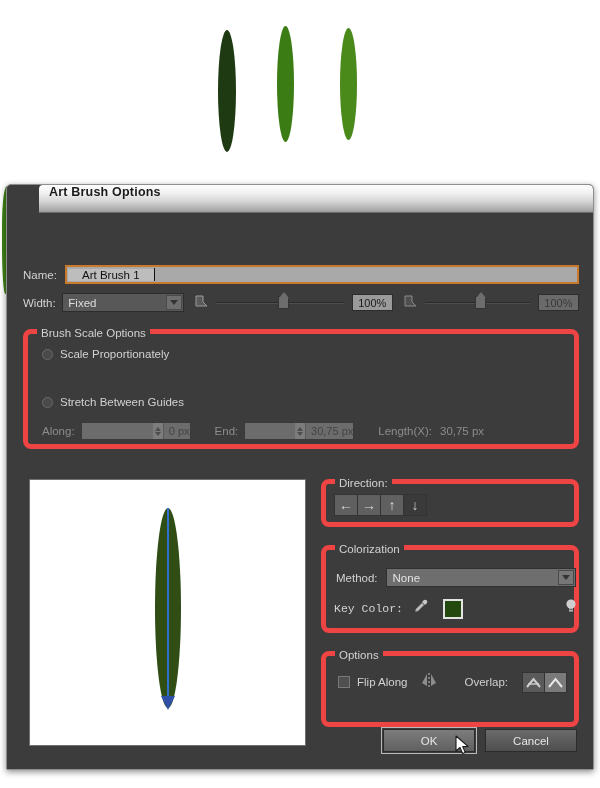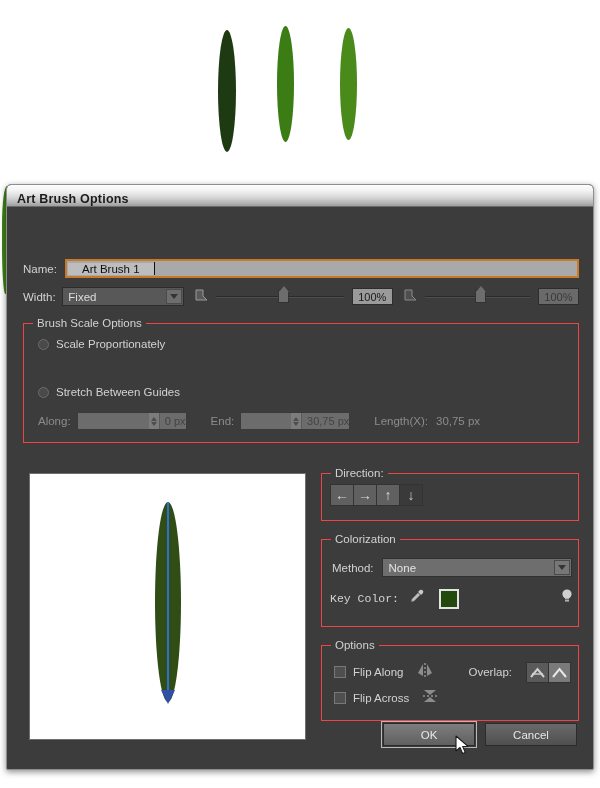--- a/index.html
+++ b/index.html
@@ -48,25 +48,25 @@
     width: 588px; height: 586px;
     background: #3c3c3c;
     border: 1px solid #8e8e8e;
     border-radius: 5px 5px 2px 2px;
     box-shadow: 0 2px 6px rgba(0,0,0,0.45);
     z-index: 5;
     overflow: hidden;
   }
   #titlebar {
     position: relative;
-    height: 22px;
+    height: 28px;
     background: linear-gradient(to bottom, #fdfdfd 0%, #f2f2f2 28%, #d8d8d8 58%, #b9b9b9 82%, #9e9e9e 100%);
     border-bottom: 1px solid #6b6b6b;
     border-radius: 4px 4px 0 0;
-    display: flex; align-items: flex-end;
+    display: flex; align-items: flex-start; margin-left: 32px;
   }
   #title-text {
     margin-left: 10px;
     font-size: 12.5px;
     font-weight: bold;
     color: #1b1b1b;
     letter-spacing: .2px;
   }
   #dialog-body {
     position: relative;
@@ -162,22 +162,22 @@
     background: #9a9a9a;
     border: 1px solid #2d2d2d;
     display: flex; align-items: center; justify-content: center;
     font-size: 11px; color: #1a1a1a;
   }
   .valbox.dim { background: #6a6a6a; color: #3a3a3a; }
 
   
   .group {
     position: absolute;
-    border: 1px solid #ef4444;
-    border-radius: 0;
+    border: 5px solid #ef4444;
+    border-radius: 8px;
   }
   .group > .legend {
     position: absolute;
     top: -7px; left: 9px;
     background: #3c3c3c;
     padding: 0 4px;
     font-size: 11.5px;
     color: #d2d2d2;
   }
 
@@ -498,31 +498,20 @@
           <span class="lbl">Flip Along</span>
           <span style="margin-left:12px;">
             <svg width="18" height="16" viewBox="0 0 18 16">
               <path d="M7,2 L7,14 L2,11 Z" fill="#8c8c8c"></path>
               <path d="M11,2 L11,14 L16,11 Z" fill="#8c8c8c"></path>
               <line x1="9" y1="1" x2="9" y2="15" stroke="#bdbdbd" stroke-width="1" stroke-dasharray="2 2"></line>
             </svg>
           </span>
         </div>
 
-        <div class="chk-row" style="top:42px;">
-          <span class="checkbox"></span>
-          <span class="lbl">Flip Across</span>
-          <span style="margin-left:12px;">
-            <svg width="18" height="16" viewBox="0 0 18 16">
-              <path d="M3,2 L15,2 L9,7 Z" fill="#8c8c8c"></path>
-              <path d="M3,14 L15,14 L9,9 Z" fill="#8c8c8c"></path>
-              <line x1="2" y1="8" x2="16" y2="8" stroke="#bdbdbd" stroke-width="1" stroke-dasharray="2 2"></line>
-            </svg>
-          </span>
-        </div>
 
         <span id="overlap-label">Overlap:</span>
         <div id="overlap-btns">
           <div class="ovl-btn">
             <svg width="17" height="14" viewBox="0 0 17 14">
               <path d="M2,11 L8.5,3 L15,11" fill="none" stroke="#d0d0d0" stroke-width="2"></path>
               <line x1="3" y1="8" x2="14" y2="8" stroke="#d0d0d0" stroke-width="1.4"></line>
             </svg>
           </div>
           <div class="ovl-btn active">

